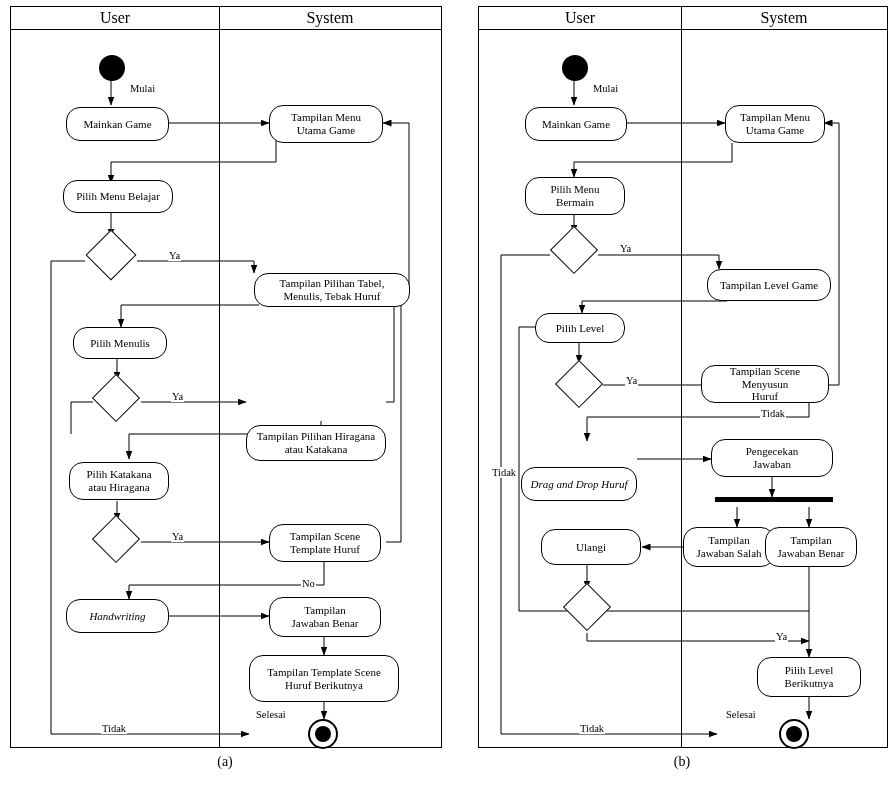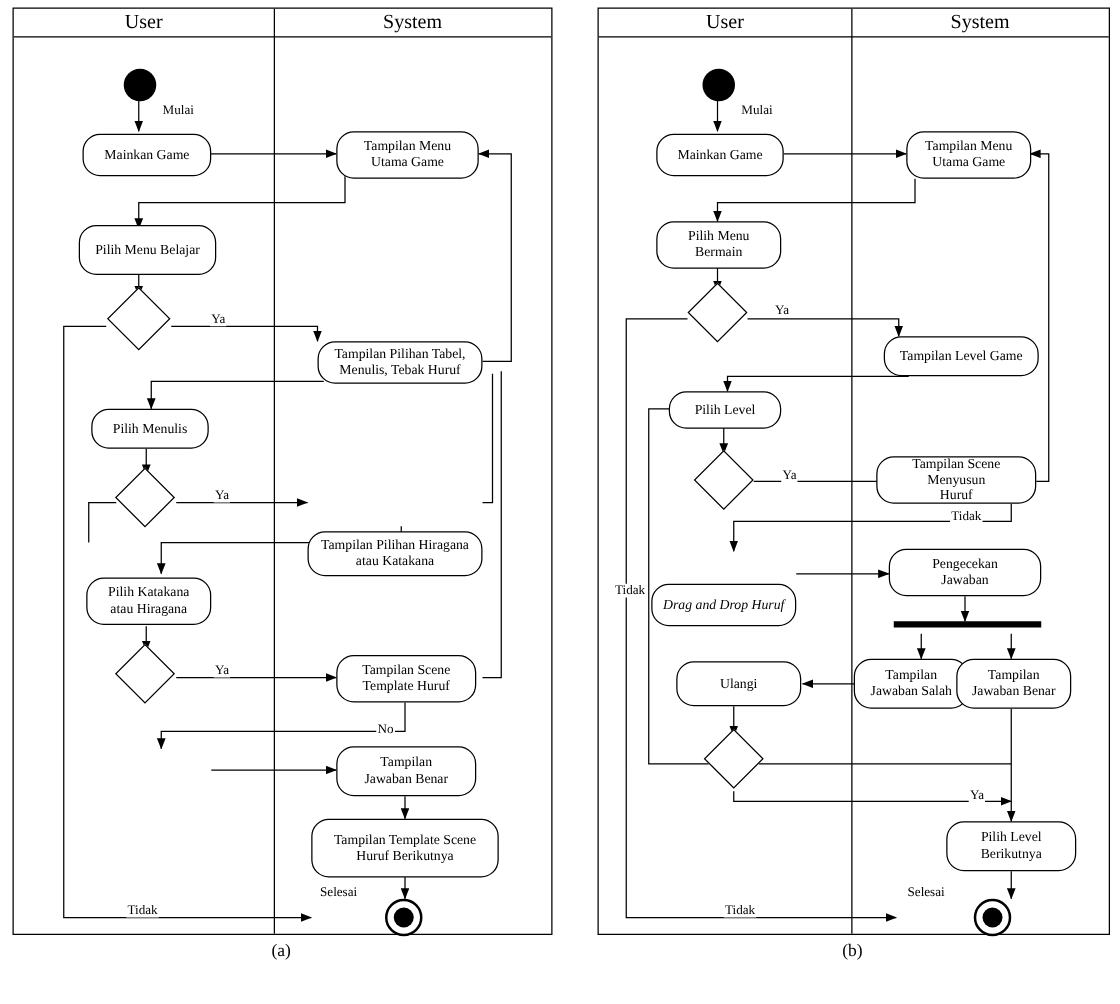--- a/index.html
+++ b/index.html
@@ -100,28 +100,28 @@
 
     <div class="node" style="left:55px;top:100px;width:103px;height:34px;">
       <span style="white-space:pre-line">Mainkan Game</span>
     </div>
 
     <div class="node" style="left:258px;top:98px;width:114px;height:38px;">
       <span style="white-space:pre-line">Tampilan Menu
 Utama Game</span>
     </div>
 
-    <div class="node" style="left:52px;top:173px;width:110px;height:40px;">
+    <div class="node" style="left:52px;top:173px;width:110px;height:33px;">
       <span style="white-space:pre-line">Pilih Menu Belajar</span>
     </div>
 
     <div class="diamond" style="left:82px;top:230px;width:36px;height:36px;"></div>
     <div class="lbl" style="left:157px;top:243px;">Ya</div>
 
-    <div class="node" style="left:243px;top:266px;width:132px;height:34px;">
+    <div class="node" style="left:243px;top:266px;width:156px;height:34px;">
       <span class="small" style="white-space:pre-line">Tampilan Pilihan Tabel,
 Menulis, Tebak Huruf</span>
     </div>
 
     <div class="node" style="left:62px;top:320px;width:94px;height:32px;">
       <span style="white-space:pre-line">Pilih Menulis</span>
     </div>
 
     <div class="diamond" style="left:88px;top:374px;width:34px;height:34px;"></div>
     <div class="lbl" style="left:160px;top:384px;">Ya</div>
@@ -139,20 +139,23 @@
 
     <div class="diamond" style="left:88px;top:515px;width:34px;height:34px;"></div>
     <div class="lbl" style="left:160px;top:524px;">Ya</div>
     <div class="lbl" style="left:290px;top:571px;">No</div>
 
     <div class="node" style="left:258px;top:517px;width:112px;height:38px;">
       <span style="white-space:pre-line">Tampilan Scene
 Template Huruf</span>
     </div>
 
+    <div class="node" style="left:55px;top:592px;width:103px;height:34px;">
+      <span class="it" style="white-space:pre-line">Handwriting</span>
+    </div>
 
     <div class="node" style="left:258px;top:590px;width:112px;height:40px;">
       <span style="white-space:pre-line">Tampilan
 Jawaban Benar</span>
     </div>
 
     <div class="node" style="left:238px;top:648px;width:150px;height:47px;">
       <span class="small" style="white-space:pre-line">Tampilan Template Scene
 Huruf Berikutnya</span>
     </div>

